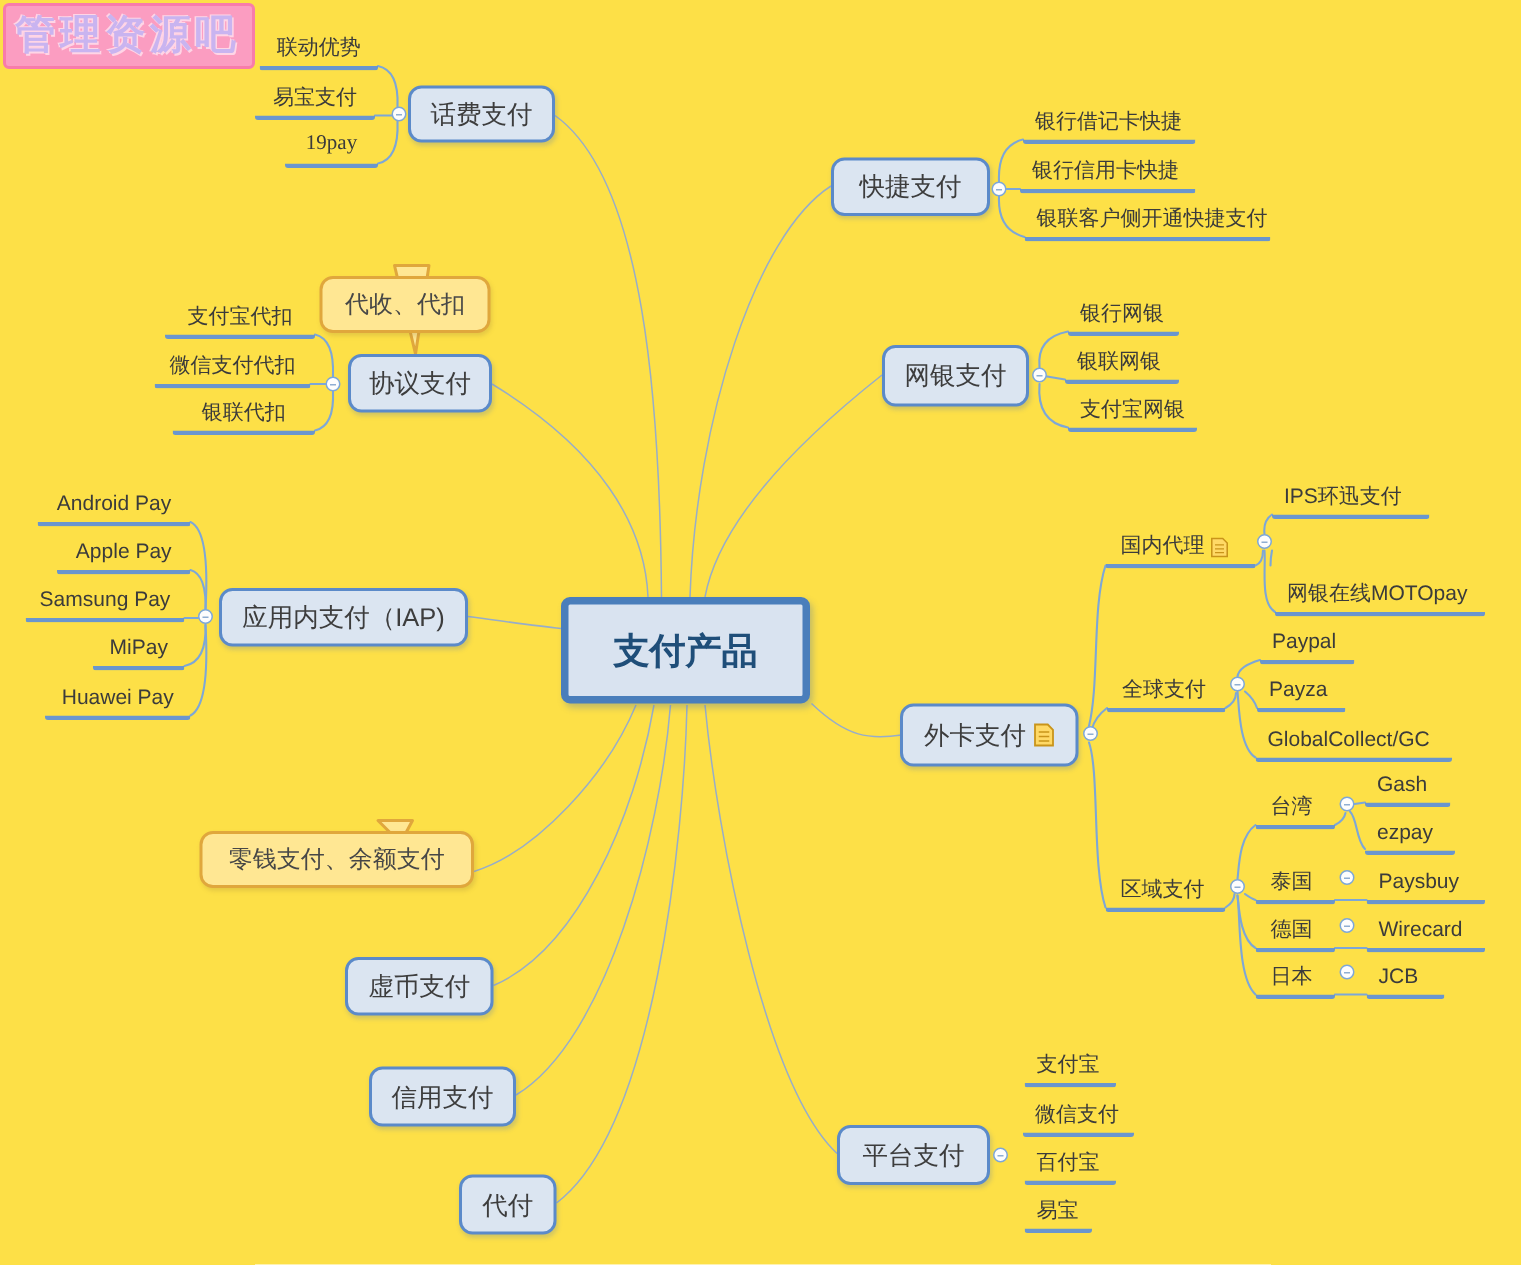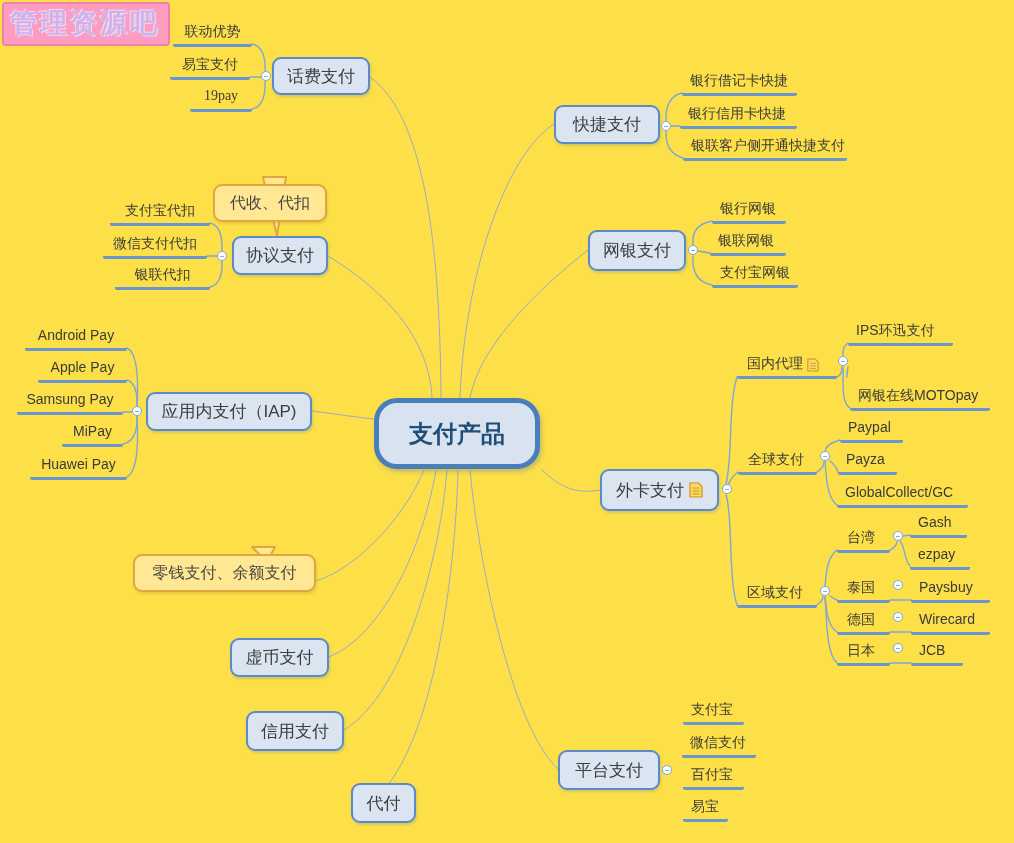--- a/index.html
+++ b/index.html
@@ -9,21 +9,21 @@
   }
   svg.links{position:absolute;left:0;top:0;z-index:1;}
   .node{
     position:absolute;z-index:3;box-sizing:border-box;
     background:#dbe5f1;border:2px solid #5b8ac9;border-radius:9px;
     display:flex;align-items:center;justify-content:center;gap:5px;
     font-size:17px;color:#3d3d3d;white-space:nowrap;
     box-shadow:1px 2px 3px rgba(100,130,170,.28);
   }
   .root-node{
-    border:5px solid #4a7ebb;border-radius:23px;background:#d9e3f0;
+    border:5px solid #4a7ebb;border-radius:6px;background:#d9e3f0;
     font-size:24px;font-weight:bold;color:#1f4e79;
     box-shadow:2px 3px 4px rgba(90,120,160,.35);
   }
   .leaf,.subhead{
     position:absolute;z-index:3;box-sizing:border-box;
     font-size:14px;line-height:18px;padding-bottom:4px;white-space:nowrap;
     border-bottom:3px solid #6a96ce;border-radius:0 0 2px 2px;color:#3b3b3b;
   }
   .leaf-l{text-align:center;}
   .leaf-r{text-align:left;padding-left:8px;}
@@ -140,21 +140,21 @@
   <div class="collapser" style="left:132px;top:406px;"></div>
   <div class="leaf leaf-l" style="left:25px;top:326px;width:102px;">Android Pay</div>
   <div class="leaf leaf-l" style="left:38px;top:358px;width:89px;">Apple Pay</div>
   <div class="leaf leaf-l" style="left:17px;top:390px;width:106px;">Samsung Pay</div>
   <div class="leaf leaf-l" style="left:62px;top:422px;width:61px;">MiPay</div>
   <div class="leaf leaf-l" style="left:30px;top:455px;width:97px;">Huawei Pay</div>
 
   <div class="callout" style="left:133px;top:510px;width:183px;height:38px;">零钱支付、余额支付</div>
   <div class="node" style="left:230px;top:638px;width:99px;height:39px;">虚币支付</div>
   <div class="node" style="left:246px;top:711px;width:98px;height:40px;">信用支付</div>
-  <div class="node" style="left:306px;top:783px;width:65px;height:40px;margin-left:45px;">代付</div>
+  <div class="node" style="left:306px;top:783px;width:65px;height:40px;">代付</div>
 
   <div class="node" style="left:554px;top:105px;width:106px;height:39px;">快捷支付</div>
   <div class="collapser" style="left:661px;top:121px;"></div>
   <div class="leaf leaf-r" style="left:682px;top:71px;width:115px;">银行借记卡快捷</div>
   <div class="leaf leaf-r" style="left:680px;top:104px;width:117px;">银行信用卡快捷</div>
   <div class="leaf leaf-r" style="left:683px;top:136px;width:164px;">银联客户侧开通快捷支付</div>
 
   <div class="node" style="left:588px;top:230px;width:98px;height:41px;">网银支付</div>
   <div class="collapser" style="left:688px;top:245px;"></div>
   <div class="leaf leaf-r" style="left:712px;top:199px;width:74px;">银行网银</div>

